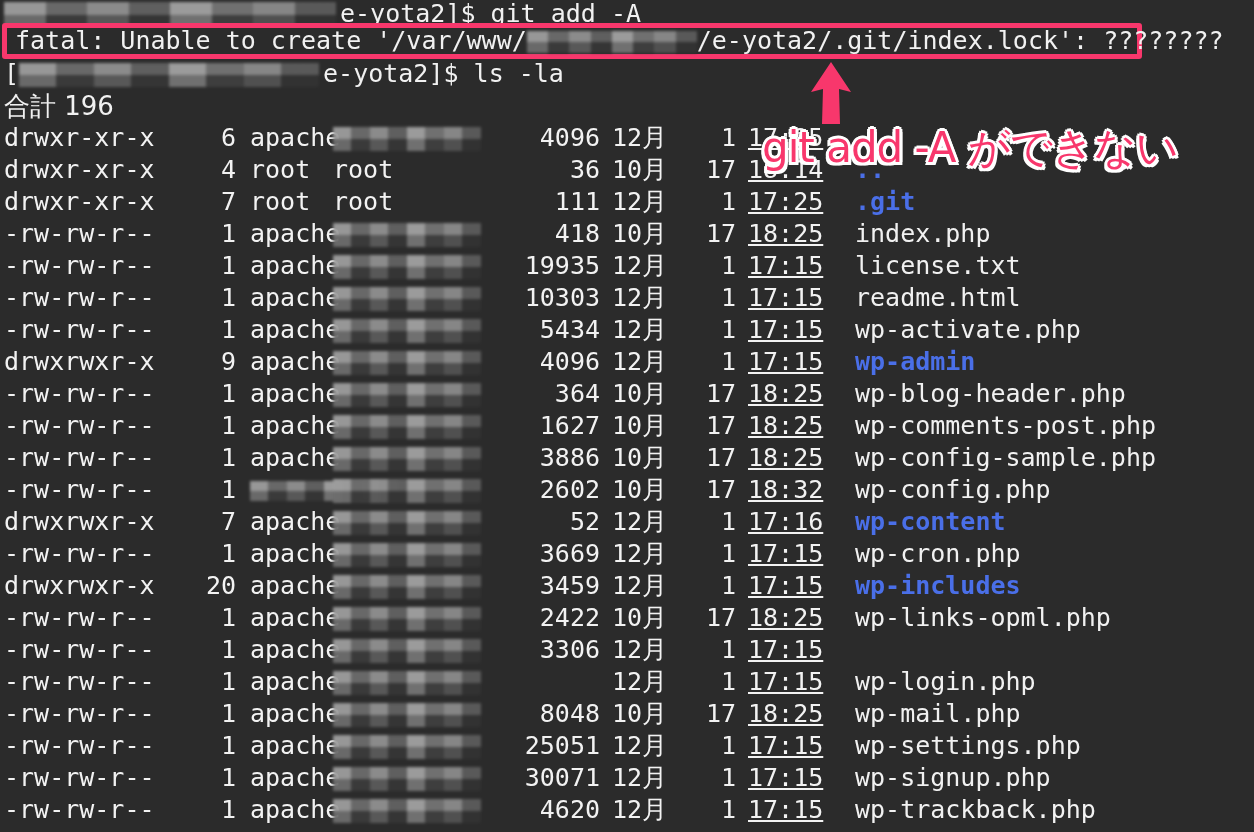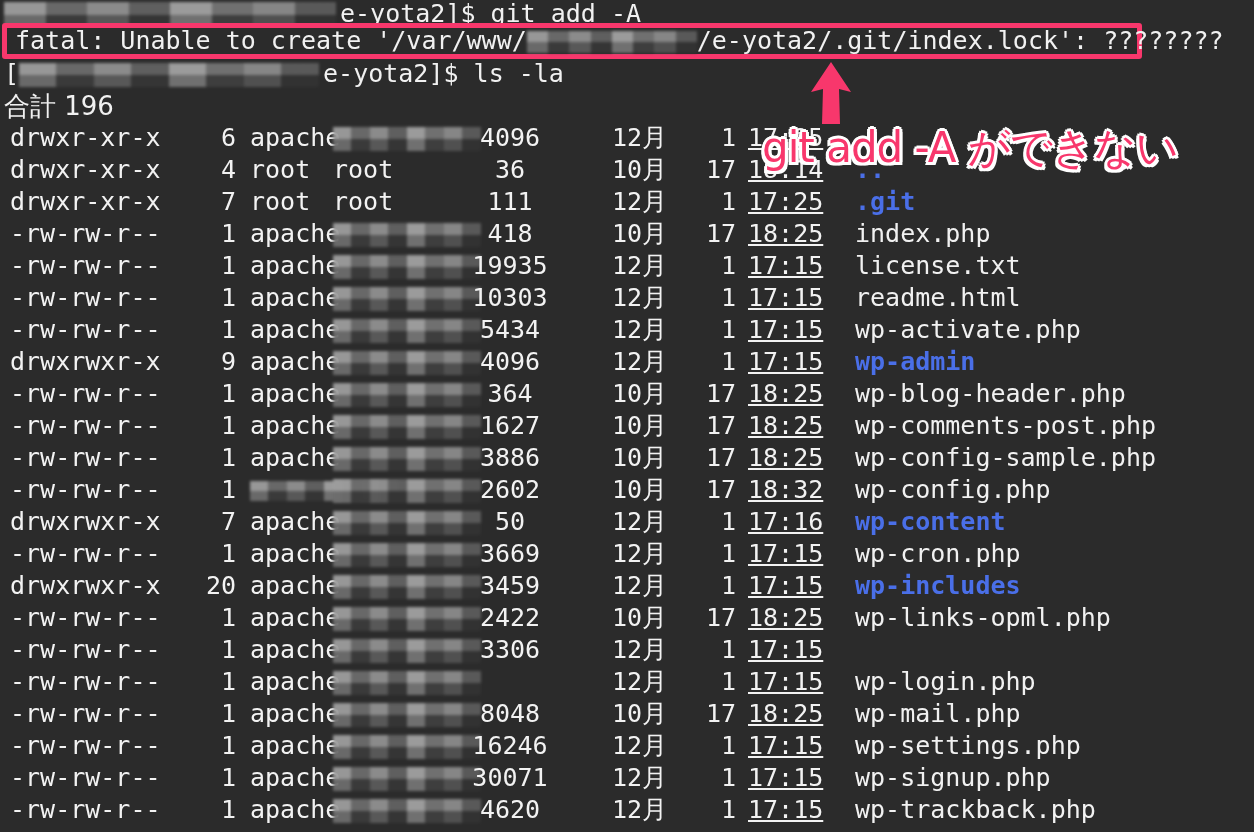--- a/index.html
+++ b/index.html
@@ -61,25 +61,25 @@
     top: 122px;
     width: 1254px;
   }
   .row {
     position: relative;
     height: 32px;
     line-height: 32px;
     font-size: 25px;
     white-space: pre;
   }
-  .c-perm  { position:absolute; left: 10px;   width: 190px; }
+  .c-perm  { position:absolute; left: 4px;   width: 190px; }
   .c-links { position:absolute; left: 188px; width: 48px; text-align: right; }
   .c-owner { position:absolute; left: 250px; width: 150px; }
   .c-group { position:absolute; left: 333px; width: 150px; }
-  .c-size  { position:absolute; left: 420px; width: 180px; text-align: center; }
+  .c-size  { position:absolute; left: 420px; width: 180px; text-align: right; }
   .c-month { position:absolute; left: 612px; width: 90px; }
   .c-day   { position:absolute; left: 690px; width: 46px; text-align: right; }
   .c-time  { position:absolute; left: 748px; width: 90px; text-decoration: underline; }
   .c-name  { position:absolute; left: 855px; }
 
   .dir  { color: #4a6fe8; font-weight: 700; }
   .file { color: #f1f1f1; }
 
   .owner-blur { height: 20px; width: 148px; }
   .group-blur { height: 24px; }
@@ -163,28 +163,28 @@
       <div class="row"><span class="c-perm">drwxr-xr-x</span><span class="c-links">7</span><span class="c-owner">root</span><span class="c-group">root</span><span class="c-size">111</span><span class="c-month">12月</span><span class="c-day">1</span><span class="c-time">17:25</span><span class="c-name dir">.git</span></div>
       <div class="row"><span class="c-perm">-rw-rw-r--</span><span class="c-links">1</span><span class="c-owner">apache</span><span class="c-group"><span class="blur group-blur" style="width: 148px;"></span></span><span class="c-size">418</span><span class="c-month">10月</span><span class="c-day">17</span><span class="c-time">18:25</span><span class="c-name file">index.php</span></div>
       <div class="row"><span class="c-perm">-rw-rw-r--</span><span class="c-links">1</span><span class="c-owner">apache</span><span class="c-group"><span class="blur group-blur" style="width: 148px;"></span></span><span class="c-size">19935</span><span class="c-month">12月</span><span class="c-day">1</span><span class="c-time">17:15</span><span class="c-name file">license.txt</span></div>
       <div class="row"><span class="c-perm">-rw-rw-r--</span><span class="c-links">1</span><span class="c-owner">apache</span><span class="c-group"><span class="blur group-blur" style="width: 148px;"></span></span><span class="c-size">10303</span><span class="c-month">12月</span><span class="c-day">1</span><span class="c-time">17:15</span><span class="c-name file">readme.html</span></div>
       <div class="row"><span class="c-perm">-rw-rw-r--</span><span class="c-links">1</span><span class="c-owner">apache</span><span class="c-group"><span class="blur group-blur" style="width: 148px;"></span></span><span class="c-size">5434</span><span class="c-month">12月</span><span class="c-day">1</span><span class="c-time">17:15</span><span class="c-name file">wp-activate.php</span></div>
       <div class="row"><span class="c-perm">drwxrwxr-x</span><span class="c-links">9</span><span class="c-owner">apache</span><span class="c-group"><span class="blur group-blur" style="width: 148px;"></span></span><span class="c-size">4096</span><span class="c-month">12月</span><span class="c-day">1</span><span class="c-time">17:15</span><span class="c-name dir">wp-admin</span></div>
       <div class="row"><span class="c-perm">-rw-rw-r--</span><span class="c-links">1</span><span class="c-owner">apache</span><span class="c-group"><span class="blur group-blur" style="width: 148px;"></span></span><span class="c-size">364</span><span class="c-month">10月</span><span class="c-day">17</span><span class="c-time">18:25</span><span class="c-name file">wp-blog-header.php</span></div>
       <div class="row"><span class="c-perm">-rw-rw-r--</span><span class="c-links">1</span><span class="c-owner">apache</span><span class="c-group"><span class="blur group-blur" style="width: 148px;"></span></span><span class="c-size">1627</span><span class="c-month">10月</span><span class="c-day">17</span><span class="c-time">18:25</span><span class="c-name file">wp-comments-post.php</span></div>
       <div class="row"><span class="c-perm">-rw-rw-r--</span><span class="c-links">1</span><span class="c-owner">apache</span><span class="c-group"><span class="blur group-blur" style="width: 148px;"></span></span><span class="c-size">3886</span><span class="c-month">10月</span><span class="c-day">17</span><span class="c-time">18:25</span><span class="c-name file">wp-config-sample.php</span></div>
       <div class="row"><span class="c-perm">-rw-rw-r--</span><span class="c-links">1</span><span class="c-owner"><span class="blur owner-blur"></span></span><span class="c-group"><span class="blur group-blur" style="width: 148px;"></span></span><span class="c-size">2602</span><span class="c-month">10月</span><span class="c-day">17</span><span class="c-time">18:32</span><span class="c-name file">wp-config.php</span></div>
-      <div class="row"><span class="c-perm">drwxrwxr-x</span><span class="c-links">7</span><span class="c-owner">apache</span><span class="c-group"><span class="blur group-blur" style="width: 148px;"></span></span><span class="c-size">50</span><span class="c-month">12月</span><span class="c-day">1</span><span class="c-time">17:16</span><span class="c-name dir">wp-content</span></div>
+      <div class="row"><span class="c-perm">drwxrwxr-x</span><span class="c-links">7</span><span class="c-owner">apache</span><span class="c-group"><span class="blur group-blur" style="width: 148px;"></span></span><span class="c-size">52</span><span class="c-month">12月</span><span class="c-day">1</span><span class="c-time">17:16</span><span class="c-name dir">wp-content</span></div>
       <div class="row"><span class="c-perm">-rw-rw-r--</span><span class="c-links">1</span><span class="c-owner">apache</span><span class="c-group"><span class="blur group-blur" style="width: 148px;"></span></span><span class="c-size">3669</span><span class="c-month">12月</span><span class="c-day">1</span><span class="c-time">17:15</span><span class="c-name file">wp-cron.php</span></div>
       <div class="row"><span class="c-perm">drwxrwxr-x</span><span class="c-links">20</span><span class="c-owner">apache</span><span class="c-group"><span class="blur group-blur" style="width: 148px;"></span></span><span class="c-size">3459</span><span class="c-month">12月</span><span class="c-day">1</span><span class="c-time">17:15</span><span class="c-name dir">wp-includes</span></div>
       <div class="row"><span class="c-perm">-rw-rw-r--</span><span class="c-links">1</span><span class="c-owner">apache</span><span class="c-group"><span class="blur group-blur" style="width: 148px;"></span></span><span class="c-size">2422</span><span class="c-month">10月</span><span class="c-day">17</span><span class="c-time">18:25</span><span class="c-name file">wp-links-opml.php</span></div>
       <div class="row"><span class="c-perm">-rw-rw-r--</span><span class="c-links">1</span><span class="c-owner">apache</span><span class="c-group"><span class="blur group-blur" style="width: 148px;"></span></span><span class="c-size">3306</span><span class="c-month">12月</span><span class="c-day">1</span><span class="c-time">17:15</span></div>
       <div class="row"><span class="c-perm">-rw-rw-r--</span><span class="c-links">1</span><span class="c-owner">apache</span><span class="c-group"><span class="blur group-blur" style="width: 148px;"></span></span><span class="c-month">12月</span><span class="c-day">1</span><span class="c-time">17:15</span><span class="c-name file">wp-login.php</span></div>
       <div class="row"><span class="c-perm">-rw-rw-r--</span><span class="c-links">1</span><span class="c-owner">apache</span><span class="c-group"><span class="blur group-blur" style="width: 148px;"></span></span><span class="c-size">8048</span><span class="c-month">10月</span><span class="c-day">17</span><span class="c-time">18:25</span><span class="c-name file">wp-mail.php</span></div>
-      <div class="row"><span class="c-perm">-rw-rw-r--</span><span class="c-links">1</span><span class="c-owner">apache</span><span class="c-group"><span class="blur group-blur" style="width: 148px;"></span></span><span class="c-size">16246</span><span class="c-month">12月</span><span class="c-day">1</span><span class="c-time">17:15</span><span class="c-name file">wp-settings.php</span></div>
+      <div class="row"><span class="c-perm">-rw-rw-r--</span><span class="c-links">1</span><span class="c-owner">apache</span><span class="c-group"><span class="blur group-blur" style="width: 148px;"></span></span><span class="c-size">25051</span><span class="c-month">12月</span><span class="c-day">1</span><span class="c-time">17:15</span><span class="c-name file">wp-settings.php</span></div>
       <div class="row"><span class="c-perm">-rw-rw-r--</span><span class="c-links">1</span><span class="c-owner">apache</span><span class="c-group"><span class="blur group-blur" style="width: 148px;"></span></span><span class="c-size">30071</span><span class="c-month">12月</span><span class="c-day">1</span><span class="c-time">17:15</span><span class="c-name file">wp-signup.php</span></div>
       <div class="row"><span class="c-perm">-rw-rw-r--</span><span class="c-links">1</span><span class="c-owner">apache</span><span class="c-group"><span class="blur group-blur" style="width: 148px;"></span></span><span class="c-size">4620</span><span class="c-month">12月</span><span class="c-day">1</span><span class="c-time">17:15</span><span class="c-name file">wp-trackback.php</span></div>
     </div>
 
   <svg id="arrow" viewBox="0 0 50 62">
     <path d="M25 0 L45 30 L33 27 L34 62 L16 62 L17 27 L5 30 Z" fill="#f8376c"></path>
   </svg>
 
   <div id="annotation">git add -A ができない</div>
 

